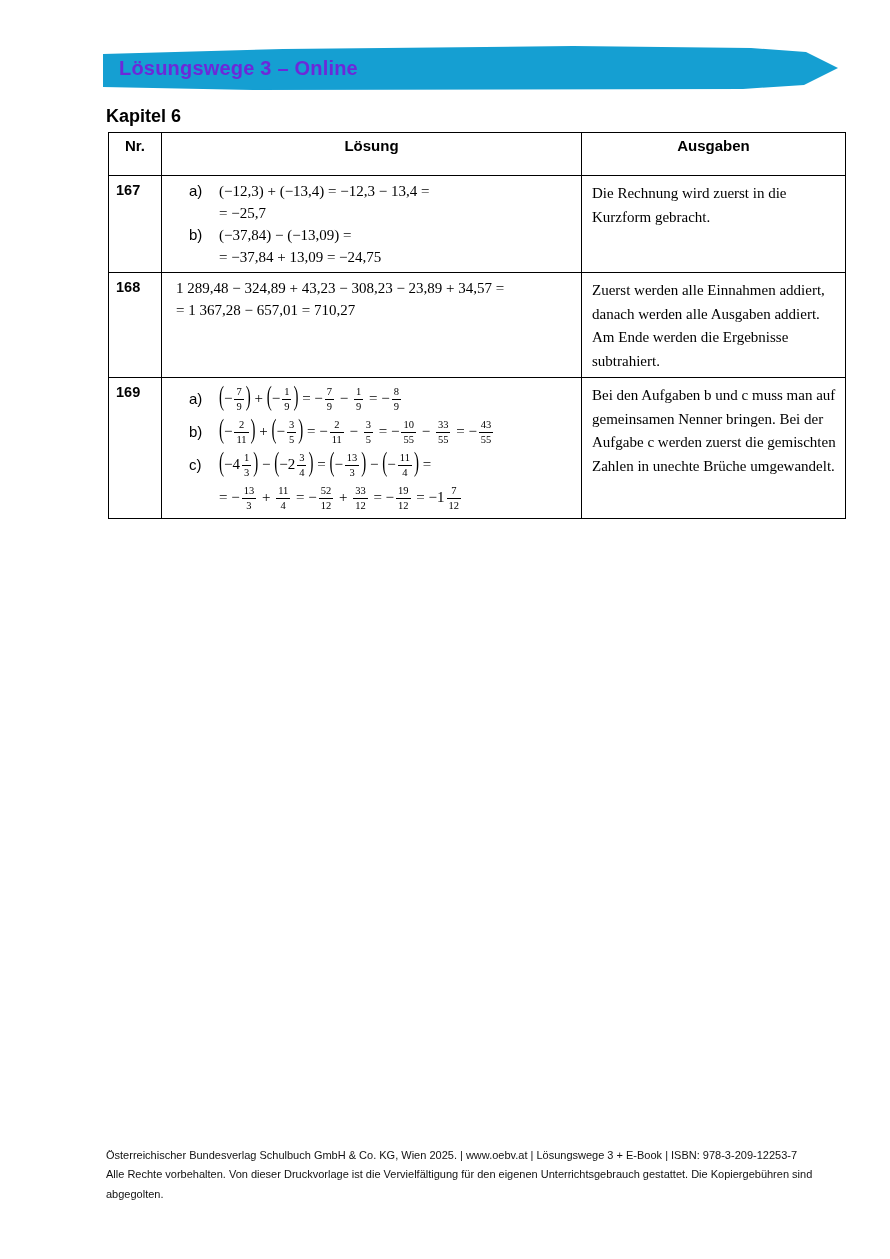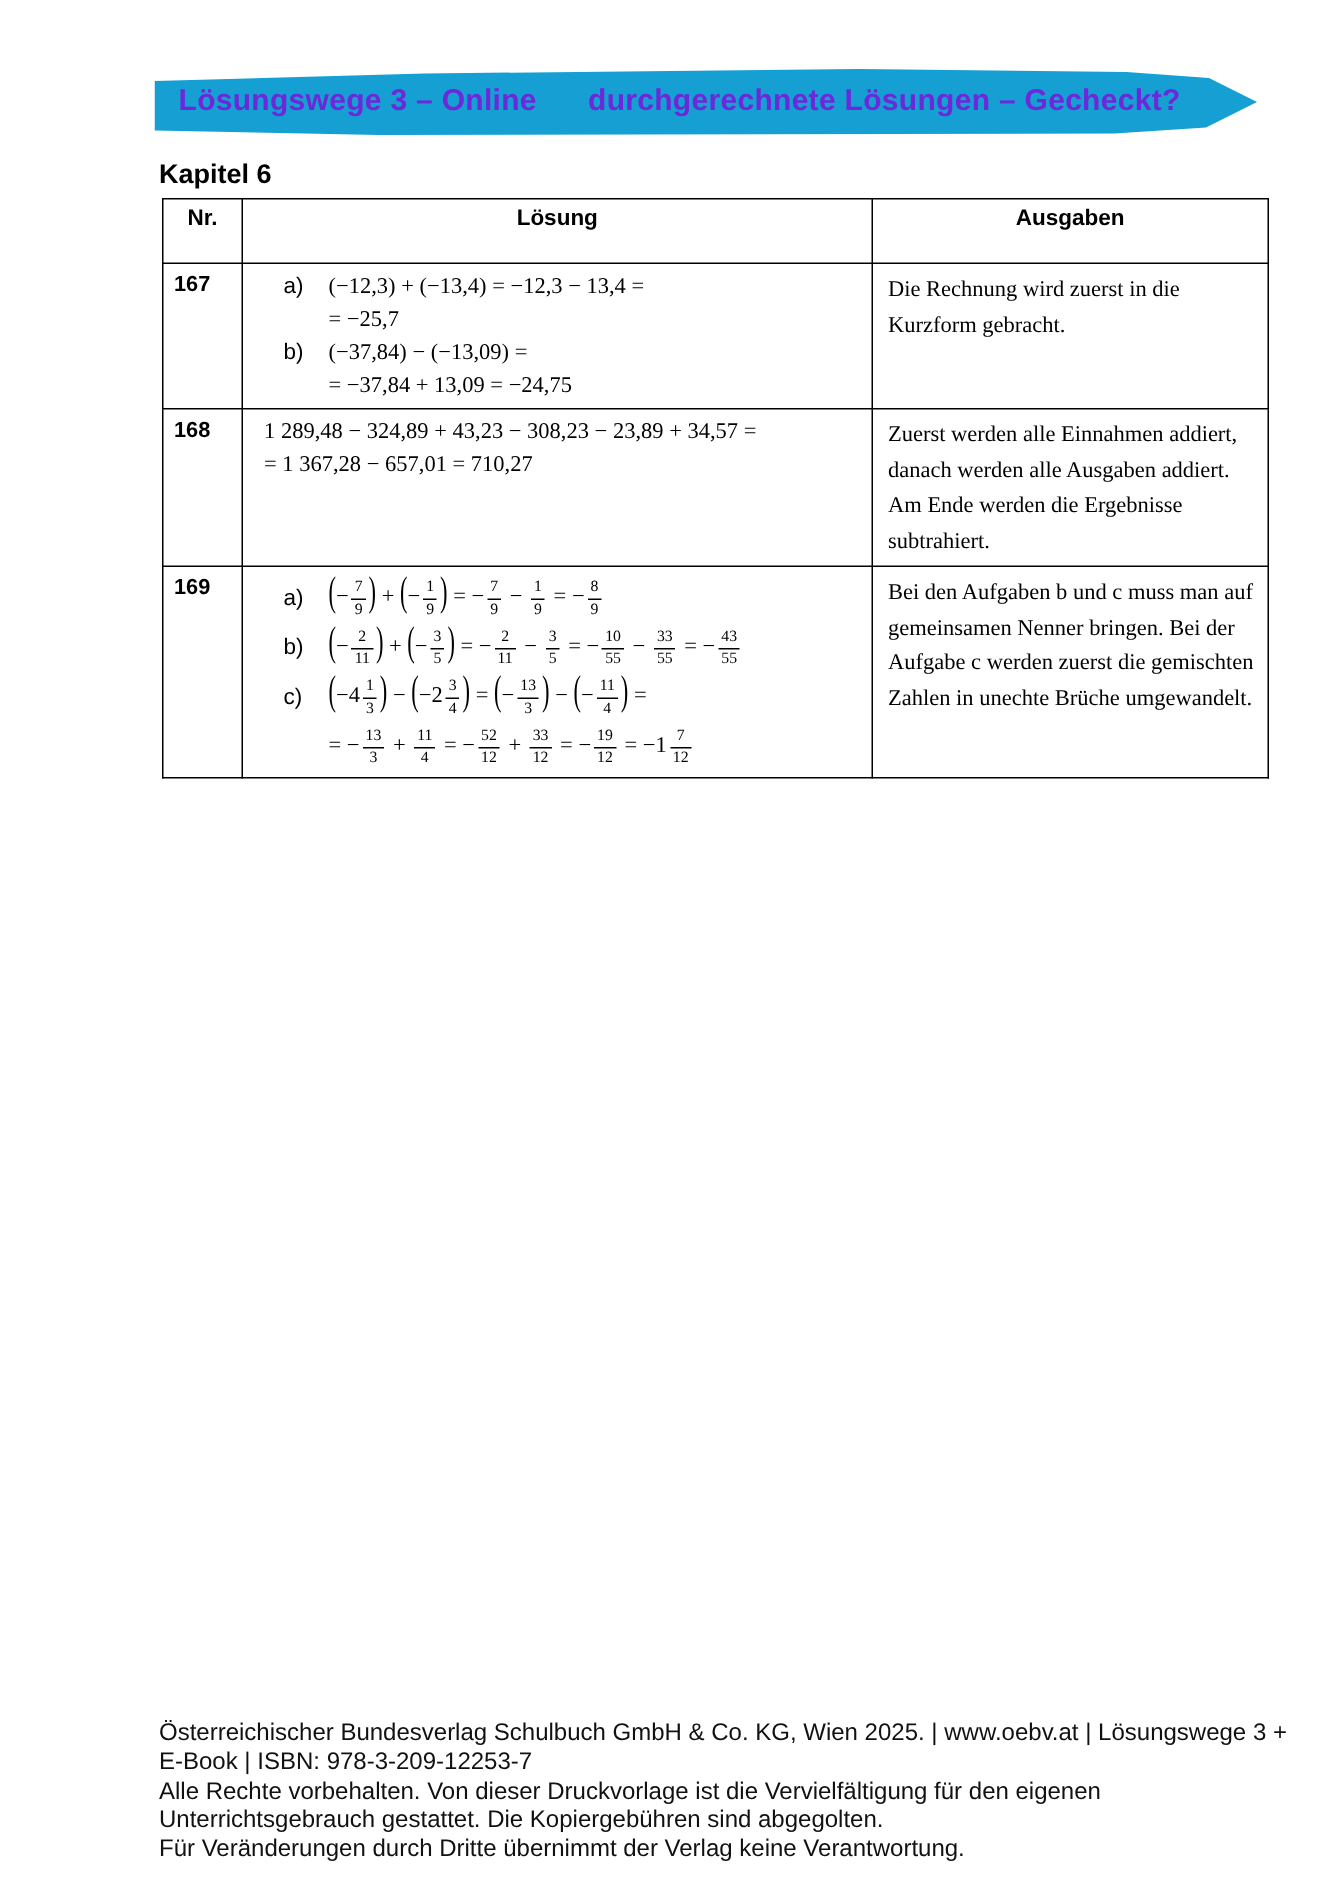--- a/index.html
+++ b/index.html
@@ -55,32 +55,31 @@
     font-size:10.5px;line-height:1.05;margin:0 2px;font-family:"Liberation Serif",serif;
   }
   .frac .num{display:block;padding:0 2px 1px 2px;}
   .frac .den{display:block;border-top:1.2px solid #000;padding:1px 2px 0 2px;}
   
   .bp{display:inline-block;transform:scaleY(1.85);transform-origin:center 55%;}
 
   
   .footer{
     position:absolute;left:106px;top:1146px;width:760px;
-    font-size:16px;line-height:19.3px;color:#111;
+    font-size:11px;line-height:19.3px;color:#111;
   }
 </style>
 </head>
 <body>
 
 <div class="banner">
   <svg viewBox="0 0 742 44" preserveAspectRatio="none">
     <polygon points="0,8 180,3 470,0 648,2 703,6 735,22 701,39 640,43 150,44 0,41" fill="var(--blue)"></polygon>
   </svg>
   <span class="btxt t1">Lösungswege 3 – Online</span>
-  <span class="btxt t2">durchgerechnete Lösungen – Gecheckt?</span>
 </div>
 
 <div class="kapitel">Kapitel 6</div>
 
 <table>
   <colgroup>
     <col style="width:53px">
       <col style="width:420px">
       <col style="width:264px">
   </colgroup>
@@ -132,14 +131,13 @@
           </div>
         </td>
         <td class="note">Bei den Aufgaben b und c muss man auf gemeinsamen Nenner bringen. Bei der Aufgabe c werden zuerst die gemischten Zahlen in unechte Brüche umgewandelt.</td>
       </tr>
     </tbody>
 </table>
 
 <div class="footer">
   <div>Österreichischer Bundesverlag Schulbuch GmbH &amp; Co. KG, Wien 2025. | www.oebv.at | Lösungswege 3 + E-Book | ISBN: 978-3-209-12253-7</div>
   <div>Alle Rechte vorbehalten. Von dieser Druckvorlage ist die Vervielfältigung für den eigenen Unterrichtsgebrauch gestattet.  Die Kopiergebühren sind abgegolten.</div>
-  <div>Für Veränderungen durch Dritte übernimmt der Verlag keine Verantwortung.</div>
 </div>
 
 </body></html>

